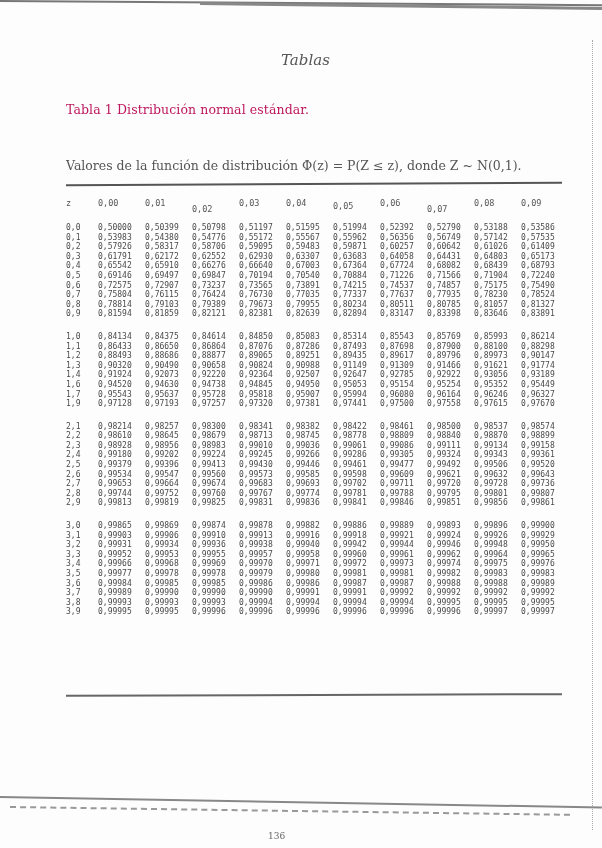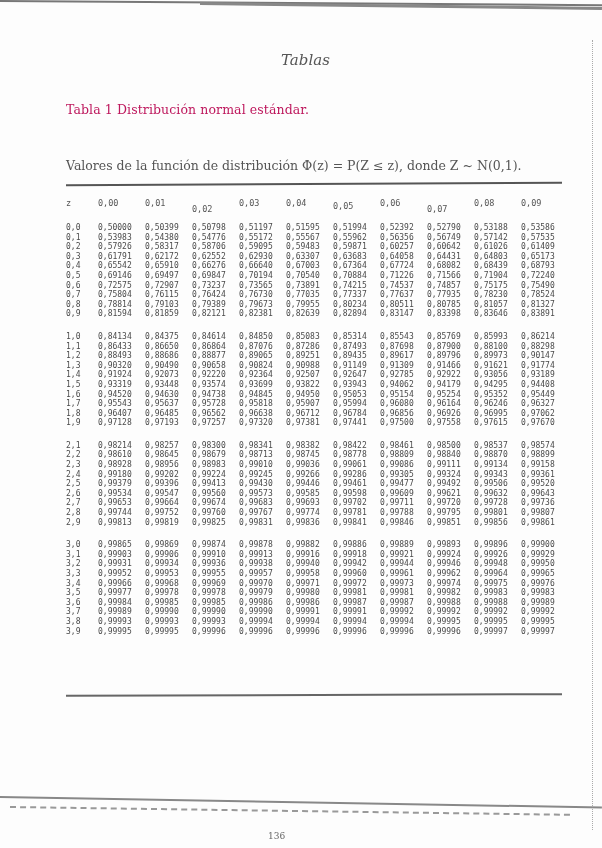--- a/index.html
+++ b/index.html
@@ -249,33 +249,20 @@
         <td class="v">0,92220</td>
         <td class="v">0,92364</td>
         <td class="v">0,92507</td>
         <td class="v">0,92647</td>
         <td class="v">0,92785</td>
         <td class="v">0,92922</td>
         <td class="v">0,93056</td>
         <td class="v">0,93189</td>
       </tr>
       <tr>
-        <td class="z">1,5</td>
-        <td class="v">0,93319</td>
-        <td class="v">0,93448</td>
-        <td class="v">0,93574</td>
-        <td class="v">0,93699</td>
-        <td class="v">0,93822</td>
-        <td class="v">0,93943</td>
-        <td class="v">0,94062</td>
-        <td class="v">0,94179</td>
-        <td class="v">0,94295</td>
-        <td class="v">0,94408</td>
-      </tr>
-      <tr>
         <td class="z">1,6</td>
         <td class="v">0,94520</td>
         <td class="v">0,94630</td>
         <td class="v">0,94738</td>
         <td class="v">0,94845</td>
         <td class="v">0,94950</td>
         <td class="v">0,95053</td>
         <td class="v">0,95154</td>
         <td class="v">0,95254</td>
         <td class="v">0,95352</td>
@@ -288,33 +275,20 @@
         <td class="v">0,95728</td>
         <td class="v">0,95818</td>
         <td class="v">0,95907</td>
         <td class="v">0,95994</td>
         <td class="v">0,96080</td>
         <td class="v">0,96164</td>
         <td class="v">0,96246</td>
         <td class="v">0,96327</td>
       </tr>
       <tr>
-        <td class="z">1,8</td>
-        <td class="v">0,96407</td>
-        <td class="v">0,96485</td>
-        <td class="v">0,96562</td>
-        <td class="v">0,96638</td>
-        <td class="v">0,96712</td>
-        <td class="v">0,96784</td>
-        <td class="v">0,96856</td>
-        <td class="v">0,96926</td>
-        <td class="v">0,96995</td>
-        <td class="v">0,97062</td>
-      </tr>
-      <tr>
         <td class="z">1,9</td>
         <td class="v">0,97128</td>
         <td class="v">0,97193</td>
         <td class="v">0,97257</td>
         <td class="v">0,97320</td>
         <td class="v">0,97381</td>
         <td class="v">0,97441</td>
         <td class="v">0,97500</td>
         <td class="v">0,97558</td>
         <td class="v">0,97615</td>

